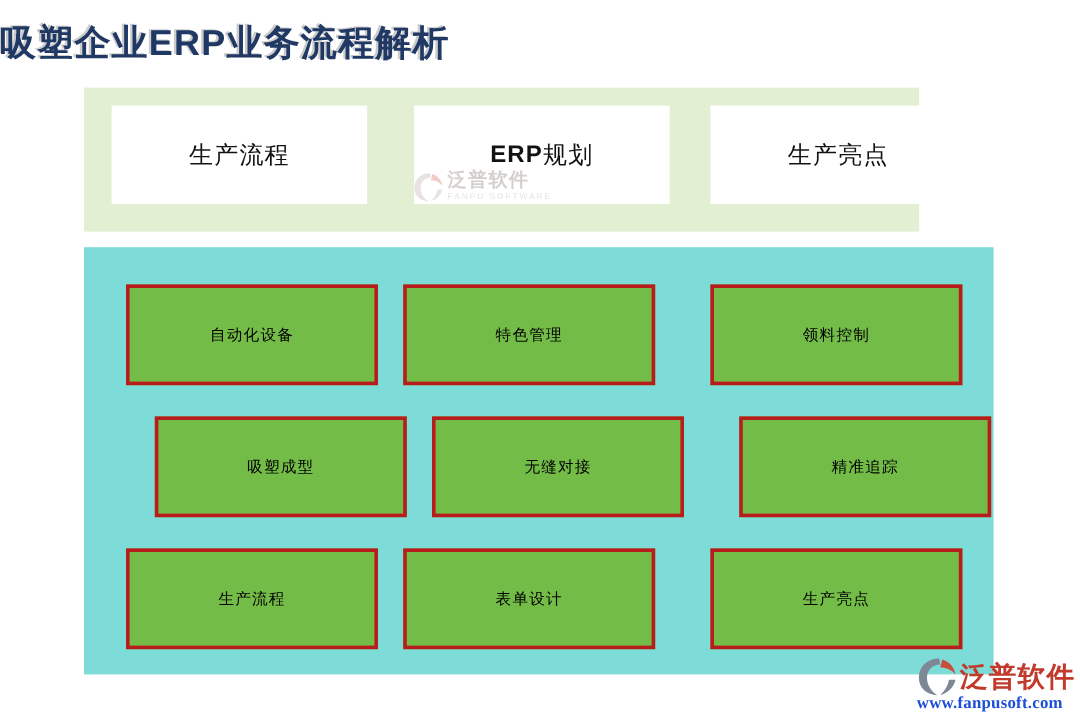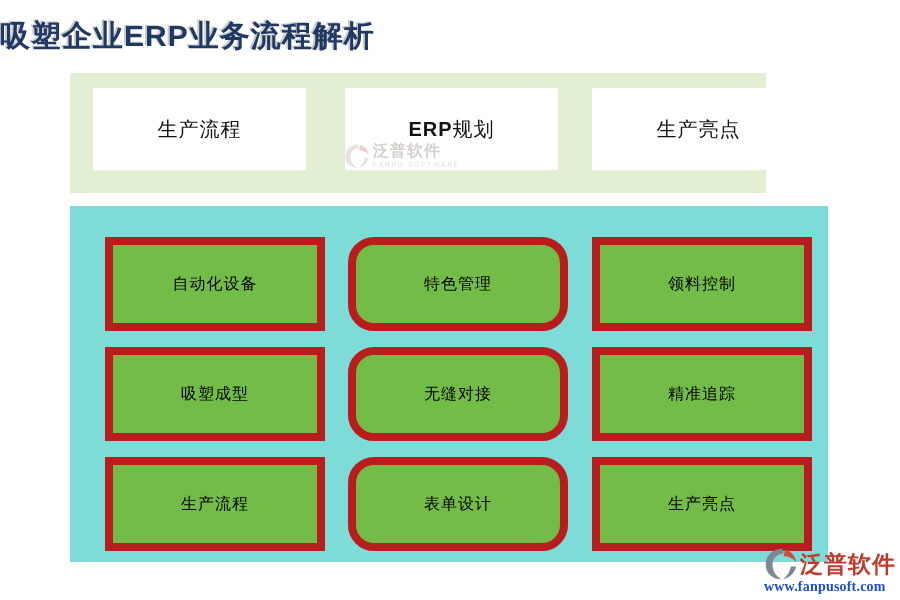--- a/index.html
+++ b/index.html
@@ -26,26 +26,26 @@
     display:flex;align-items:center;justify-content:center;
     font-size:20px;color:#121212;letter-spacing:1px;
   }
   .tab-1{left:23px;} .tab-2{left:275px;} .tab-3{left:522px;}
   .main-band{
     position:absolute;left:70px;top:206px;width:758px;height:356px;
     background:#7EDCD8;
   }
   .cell{
     position:absolute;width:204px;height:78px;background:#74BC48;
-    border:8px solid #b91c1c;
+    border:3px solid #b91c1c;
     display:flex;align-items:center;justify-content:center;
-    font-size:16px;color:#000000;letter-spacing:1px;
+    font-size:13px;color:#000000;letter-spacing:1px;
   }
-  .col-0{left:35px;} .col-1{left:278px;border-radius:26px;} .col-2{left:522px;}
-  .row-0{top:31px;} .row-1{top:141px;} .row-2{top:251px;}
+  .col-0{left:35px;} .col-1{left:266px;} .col-2{left:522px;}
+  .row-0{top:31px;} .row-1{top:141px;margin-left:24px;} .row-2{top:251px;}
 
   
   .watermark{
     position:absolute;left:274px;top:70px;display:flex;align-items:flex-start;
     gap:3px;opacity:0.42;pointer-events:none;
   }
   .wm-texts{display:flex;flex-direction:column;line-height:1;}
   .wm-cn{font-size:16px;font-weight:700;color:#9a8f88;letter-spacing:1px;}
   .wm-en{font-size:7px;color:#c2b6ae;letter-spacing:1.6px;margin-top:2px;
     font-family:"Liberation Sans","DejaVu Sans",sans-serif;}

